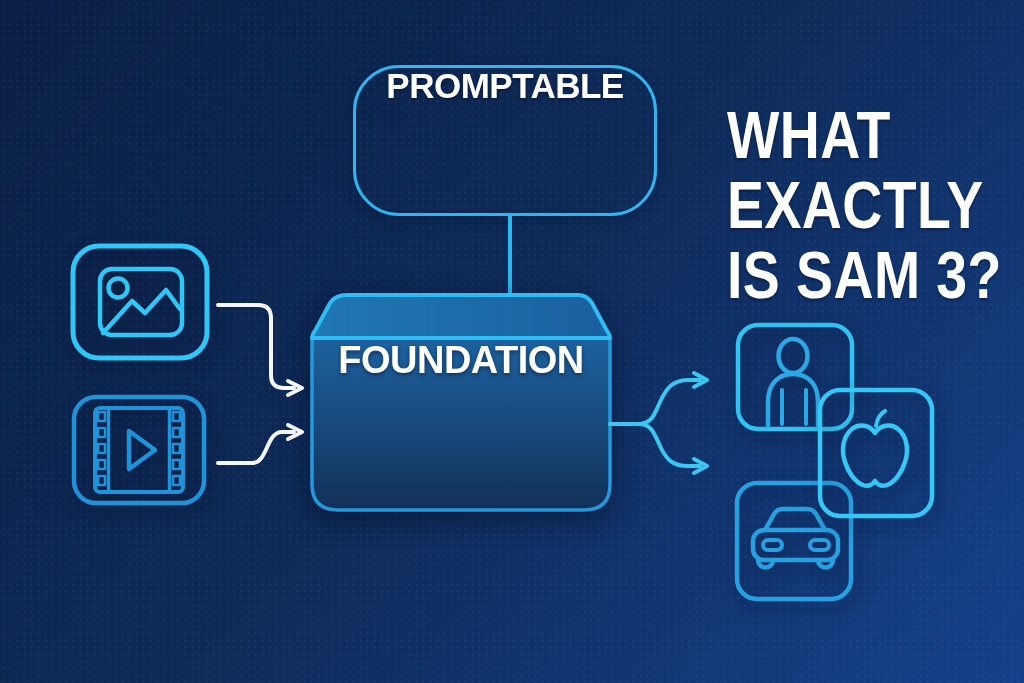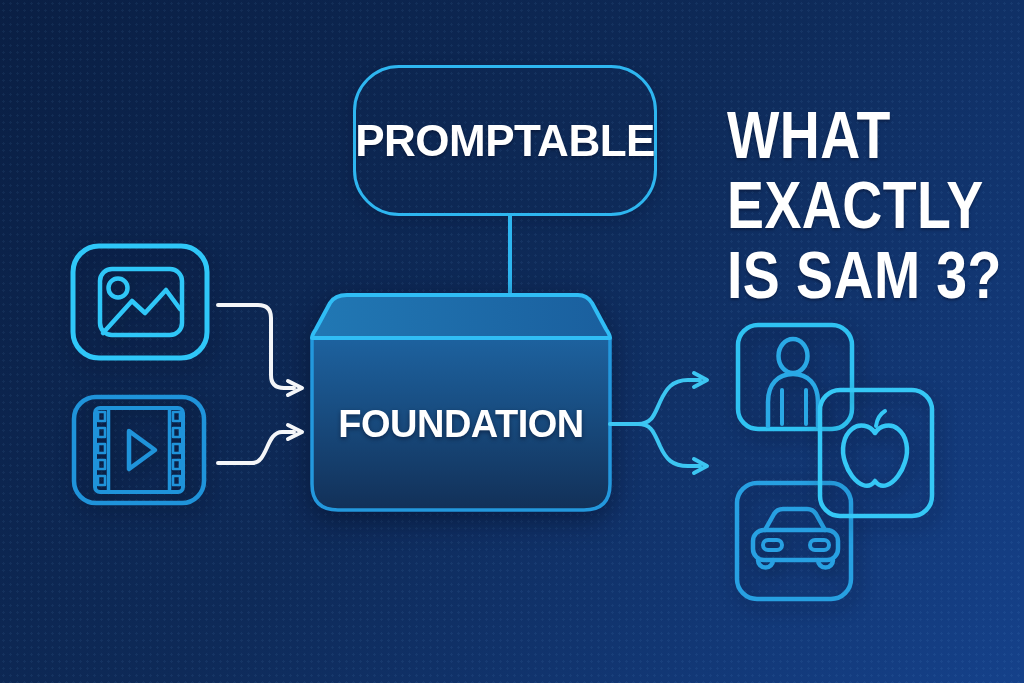--- a/index.html
+++ b/index.html
@@ -24,37 +24,37 @@
     transform:scaleX(0.84); transform-origin:left top;
     letter-spacing:0.5px; white-space:nowrap;
     text-shadow:0 2px 3px rgba(0,0,20,.35);
   }
 
   
   .prompt-box{
     left:353px; top:65px; width:304px; height:151px;
     border:3px solid var(--accent-cyan,#2eb6f0);
     border-radius:46px;
-    display:flex; align-items:center; justify-content:center;
-    color:#ffffff; font-weight:700; font-size:44px; line-height:36px;
+    display:flex; flex-direction:column; align-items:center; 
+    color:#ffffff; font-weight:700; font-size:35px; line-height:36px;
     text-align:center; letter-spacing:-0.5px;
     text-shadow:0 2px 3px rgba(0,0,20,.35);
     box-shadow:0 4px 14px rgba(0,10,40,.25);
   }
   .connector{
     left:508px; top:214px; width:4px; height:81px;
     background:var(--accent-cyan,#2eb6f0);
     border-radius:2px;
   }
 
   
   .model-svg{ left:305px; top:288px; filter:drop-shadow(0 8px 14px rgba(0,5,25,.45)); }
   .model-label{
     left:312px; top:338px; width:298px; height:172px;
-    display:flex; flex-direction:column; align-items:center; justify-content:center;
+    display:flex; flex-direction:column; align-items:center; 
     color:#ffffff; font-weight:700; font-size:38px; line-height:45px;
     text-align:center; letter-spacing:-0.5px;
     text-shadow:0 2px 4px rgba(0,0,25,.45);
   }
 
   .icon-shadow{ filter:drop-shadow(4px 7px 9px rgba(0,5,20,.4)); }
   svg{ display:block; }
 </style>
 </head>
 <body>

